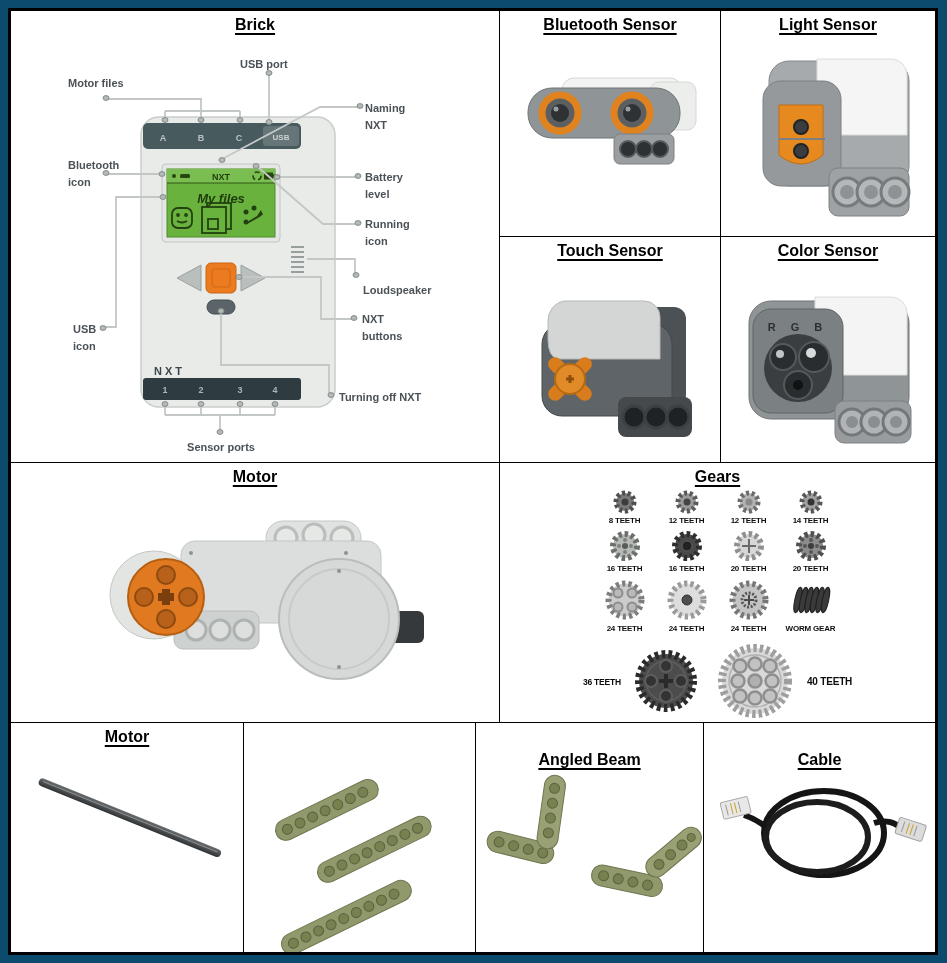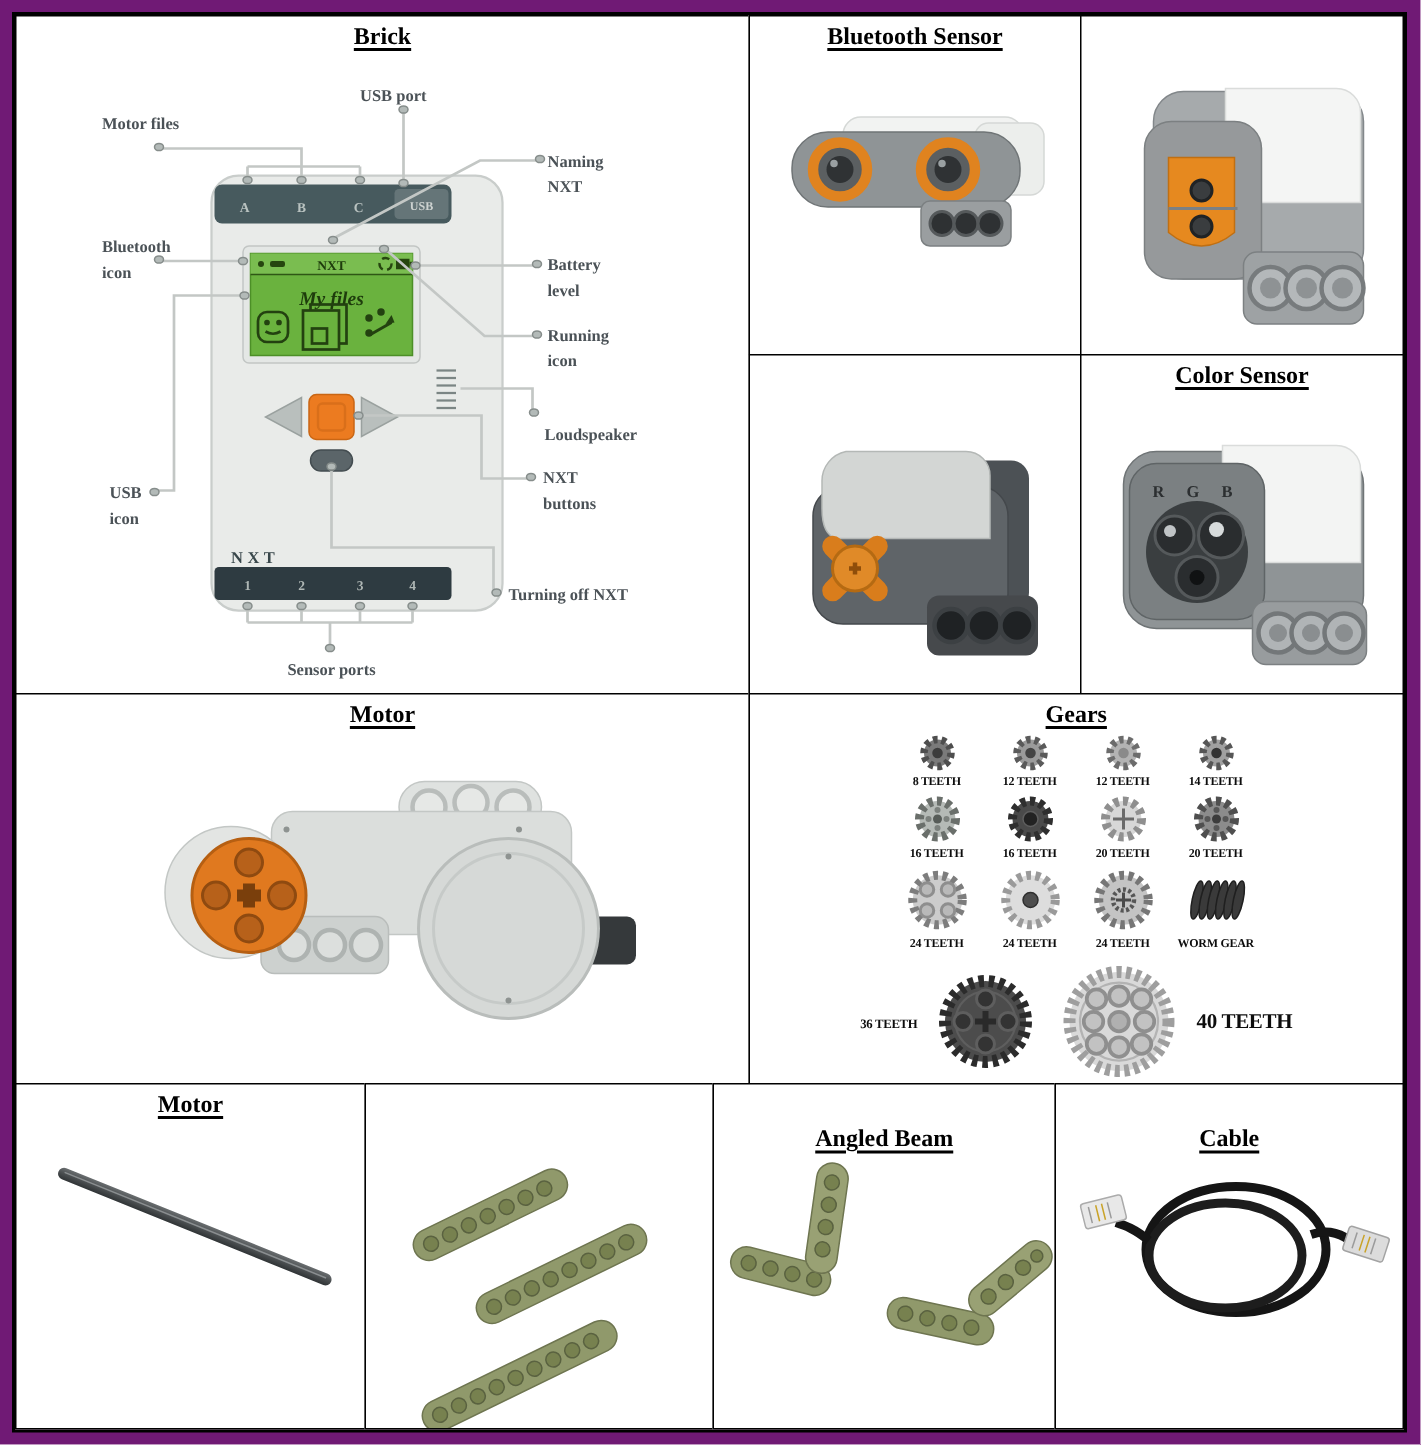--- a/index.html
+++ b/index.html
@@ -1,17 +1,17 @@
 <!DOCTYPE html>
 <html><head>
 <meta charset="utf-8">
 <style>
   html,body{margin:0;padding:0;background:#fff;}
-  .page{position:relative;width:947px;height:963px;background:#701a75;
-        font-family:Liberation Serif, serif;overflow:hidden;}
+  .page{position:relative;width:947px;height:963px;background:#0c4a6e;
+        font-family:Liberation Sans, sans-serif;overflow:hidden;}
   .tbl{position:absolute;left:8px;top:8px;width:930px;height:947px;border:2px solid #000;box-sizing:border-box;}
   .cell{position:absolute;background:#fff;border:1px solid #000;box-sizing:border-box;overflow:hidden;}
   .cell-title{text-align:center;font-weight:bold;font-size:16px;color:#000;padding-top:5px;}
   .cell-title span{text-decoration:underline;text-decoration-thickness:1.5px;text-underline-offset:3px;}
   .mt28{padding-top:28px;}
   .callout{position:absolute;font-weight:bold;font-size:11px;color:#4b5257;line-height:1.55;}
   .art{position:absolute;}
   .brick-svg{position:absolute;left:0;top:0;}
   
   .gears-body{position:absolute;left:0;top:26px;width:100%;display:flex;flex-direction:column;align-items:center;}
@@ -167,39 +167,41 @@
       <circle cx="110" cy="47" r="9" fill="#2f3234"></circle>
           <circle cx="106" cy="43" r="2.5" fill="#9aa0a2"></circle>
       <rect x="92" y="68" width="60" height="30" rx="6" fill="#9a9ea0" stroke="#7c8082"></rect>
       <circle cx="106" cy="83" r="8" fill="#2e3133" stroke="#55595b" stroke-width="2"></circle>
       <circle cx="122" cy="83" r="8" fill="#2e3133" stroke="#55595b" stroke-width="2"></circle>
       <circle cx="138" cy="83" r="8" fill="#2e3133" stroke="#55595b" stroke-width="2"></circle>
     </svg>
   </section>
 
   <section class="cell" style="left:710px;top:0;width:216px;height:227px;">
+    <div class="cell-title"><span>Light Sensor</span></div>
     <svg class="art" style="left:18px;top:32px;" width="180" height="190" viewBox="0 0 180 190">
       <rect x="30" y="18" width="140" height="125" rx="20" fill="#a6aaac" stroke="#82878a"></rect>
       <path d="M78,16 h74 a16,16 0 0 1 16,16 v60 h-90 Z" fill="#f4f5f4" stroke="#dadcdb"></path>
       <rect x="24" y="38" width="78" height="105" rx="18" fill="#96999b" stroke="#7c8082"></rect>
       <path d="M40,62 h44 a10,10 0 0 1 0,0 v50 q-22,18 -44,0 Z" fill="#e6891f" stroke="#c06f12"></path>
       <circle cx="62" cy="84" r="7" fill="#3a3d3f" stroke="#202325" stroke-width="2"></circle>
       <circle cx="62" cy="108" r="7" fill="#3a3d3f" stroke="#202325" stroke-width="2"></circle>
       <line x1="40" y1="96" x2="86" y2="96" stroke="#7c8082" stroke-width="2"></line>
       <rect x="90" y="125" width="80" height="48" rx="9" fill="#9ea2a4" stroke="#7c8082"></rect>
       <circle cx="108" cy="149" r="14" fill="#b4b8ba" stroke="#777b7d" stroke-width="3"></circle>
           <circle cx="108" cy="149" r="7" fill="#8e9294"></circle>
       <circle cx="132" cy="149" r="14" fill="#b4b8ba" stroke="#777b7d" stroke-width="3"></circle>
           <circle cx="132" cy="149" r="7" fill="#8e9294"></circle>
       <circle cx="156" cy="149" r="14" fill="#b4b8ba" stroke="#777b7d" stroke-width="3"></circle>
           <circle cx="156" cy="149" r="7" fill="#8e9294"></circle>
     </svg>
   </section>
 
   <section class="cell" style="left:489px;top:226px;width:222px;height:227px;">
+    <div class="cell-title"><span>Touch Sensor</span></div>
     <svg class="art" style="left:26px;top:42px;" width="170" height="165" viewBox="0 0 170 165">
       <rect x="118" y="28" width="42" height="100" rx="12" fill="#4c5155"></rect>
       <rect x="16" y="45" width="130" height="92" rx="20" fill="#5f6468" stroke="#44484c"></rect>
       <path d="M40,22 h78 a16,16 0 0 1 16,16 v42 h-102 q-10,-2 -10,-20 v-18 a20,20 0 0 1 16,-20 Z" fill="#d3d6d4" stroke="#b4b8b6"></path>
       <g>
         <g transform="rotate(45 44 100)">
               <rect x="37" y="72" width="14" height="56" rx="7" fill="#d97d1c"></rect>
             </g>
         <g transform="rotate(-45 44 100)">
               <rect x="37" y="72" width="14" height="56" rx="7" fill="#d97d1c"></rect>
@@ -402,21 +404,21 @@
           <circle cx="29" cy="29" r="6.5" fill="#c2c2c2" stroke="#8f8f8f" stroke-width="2.5"></circle>
               <circle cx="44" cy="27" r="6.5" fill="#c2c2c2" stroke="#8f8f8f" stroke-width="2.5"></circle>
               <circle cx="59" cy="29" r="6.5" fill="#c2c2c2" stroke="#8f8f8f" stroke-width="2.5"></circle>
           <circle cx="27" cy="44" r="6.5" fill="#c2c2c2" stroke="#8f8f8f" stroke-width="2.5"></circle>
               <circle cx="44" cy="44" r="6.5" fill="#b0b0b0" stroke="#8f8f8f" stroke-width="2.5"></circle>
               <circle cx="61" cy="44" r="6.5" fill="#c2c2c2" stroke="#8f8f8f" stroke-width="2.5"></circle>
           <circle cx="29" cy="59" r="6.5" fill="#c2c2c2" stroke="#8f8f8f" stroke-width="2.5"></circle>
               <circle cx="44" cy="61" r="6.5" fill="#c2c2c2" stroke="#8f8f8f" stroke-width="2.5"></circle>
               <circle cx="59" cy="59" r="6.5" fill="#c2c2c2" stroke="#8f8f8f" stroke-width="2.5"></circle>
         </svg>
-        <span class="g-label" style="font-size:14px;">40 TEETH</span>
+        <span class="g-label" style="font-size:10px;">40 TEETH</span>
       </div>
     </div>
   </section>
 
   <section class="cell" style="left:0;top:712px;width:234px;height:231px;">
     <div class="cell-title"><span>Motor</span></div>
     <svg class="art" style="left:0;top:30px;" width="234" height="180" viewBox="0 0 234 180">
       <defs>
         <linearGradient id="axg" x1="0" y1="0" x2="0" y2="1">
           <stop offset="0" stop-color="#6a6e70"></stop>

